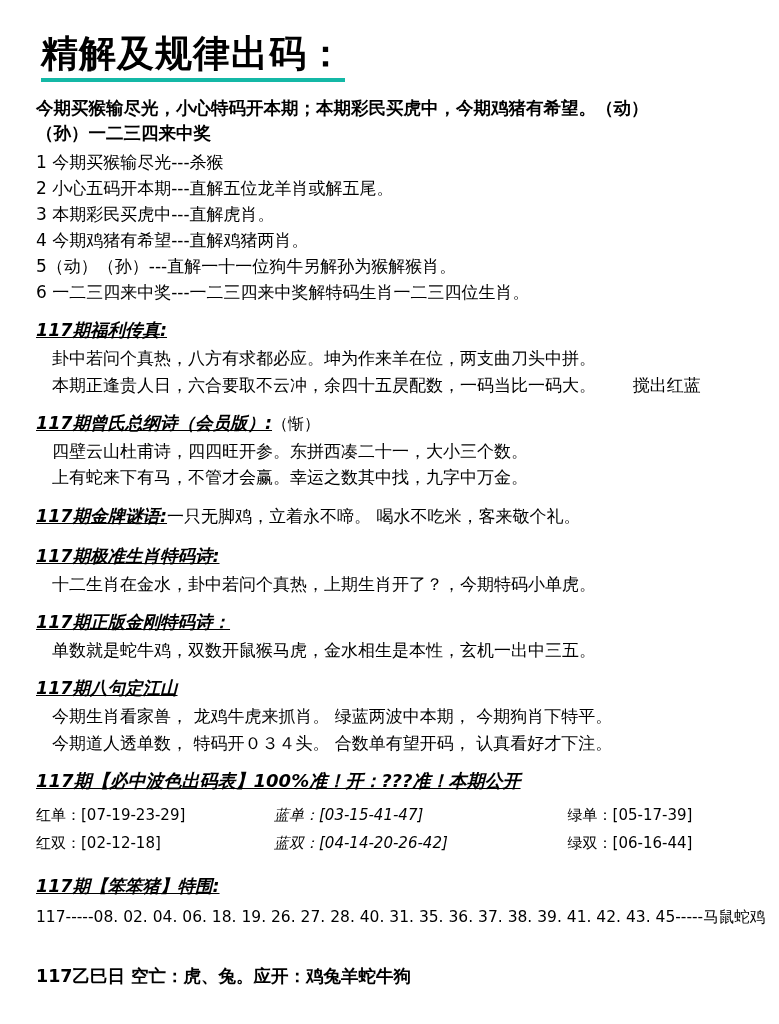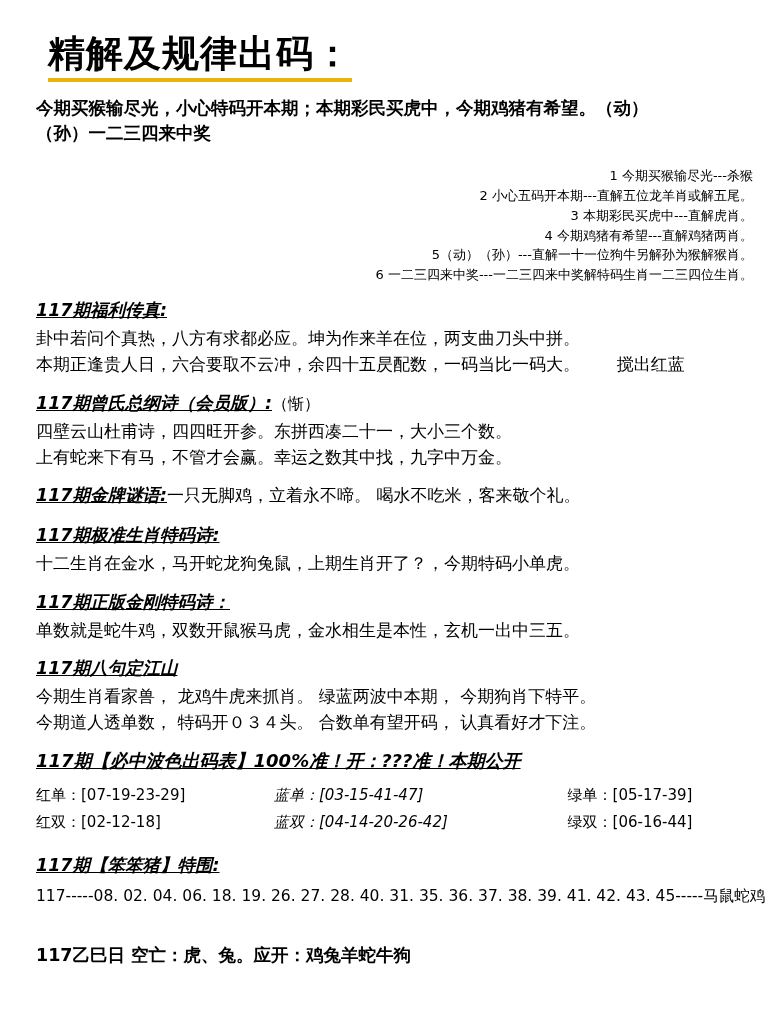--- a/index.html
+++ b/index.html
@@ -20,52 +20,52 @@
     width: 779px;
     height: 1024px;
     box-sizing: border-box;
     padding: 34px 26px 10px 36px;
   }
   .main-title {
     font-size: 37px;
     font-weight: bold;
     letter-spacing: 1px;
     line-height: 1.1;
-    margin: 0 0 6px 12px;
+    margin: 0 0 6px 5px;
     display: inline-block;
-    border-bottom: 4px solid #eab308;
+    border-bottom: 4px solid #14b8a6;
     padding-bottom: 3px;
   }
   .lead {
     font-size: 17.5px;
     font-weight: bold;
     line-height: 1.45;
     margin-top: 8px;
   }
   .lead div { white-space: nowrap; }
   .numbered {
-    margin-top: 20px;
-    font-size: 13px;
+    margin-top: 4px;
+    font-size: 17px;
     line-height: 1.52;
-    text-align: right;
   }
   .numbered div { white-space: nowrap; }
   .sec-head {
     font-weight: bold;
     font-style: italic;
     font-size: 17.5px;
     text-decoration: underline;
     display: inline-block;
     margin: 13px 0 3px 0;
     white-space: nowrap;
   }
   .body-line {
     font-size: 17px;
     line-height: 1.55;
     white-space: nowrap;
+    margin-left: 16px;
   }
   .inline-after {
     font-size: 16px;
     font-weight: normal;
     font-style: normal;
     text-decoration: none;
   }
   .tbl {
     margin-top: 6px;
     font-size: 15px;
@@ -132,21 +132,21 @@
     <div class="body-line">四壁云山杜甫诗，四四旺开参。东拼西凑二十一，大小三个数。</div>
     <div class="body-line">上有蛇来下有马，不管才会赢。幸运之数其中找，九字中万金。</div>
   </div>
 
   <div>
     <div class="sec-head">117期金牌谜语:</div><span class="inline-after" style="font-size:17px;">一只无脚鸡，立着永不啼。 喝水不吃米，客来敬个礼。</span>
   </div>
 
   <div>
     <div class="sec-head">117期极准生肖特码诗:</div>
-    <div class="body-line">十二生肖在金水，马开蛇龙狗兔鼠，上期生肖开了？，今期特码小单虎。</div>
+    <div class="body-line">十二生肖在金水，卦中若问个真热，上期生肖开了？，今期特码小单虎。</div>
   </div>
 
   <div>
     <div class="sec-head">117期正版金刚特码诗：</div>
     <div class="body-line">单数就是蛇牛鸡，双数开鼠猴马虎，金水相生是本性，玄机一出中三五。</div>
   </div>
 
   <div>
     <div class="sec-head">117期八句定江山</div>
     <div class="body-line">今期生肖看家兽， 龙鸡牛虎来抓肖。 绿蓝两波中本期， 今期狗肖下特平。</div>

